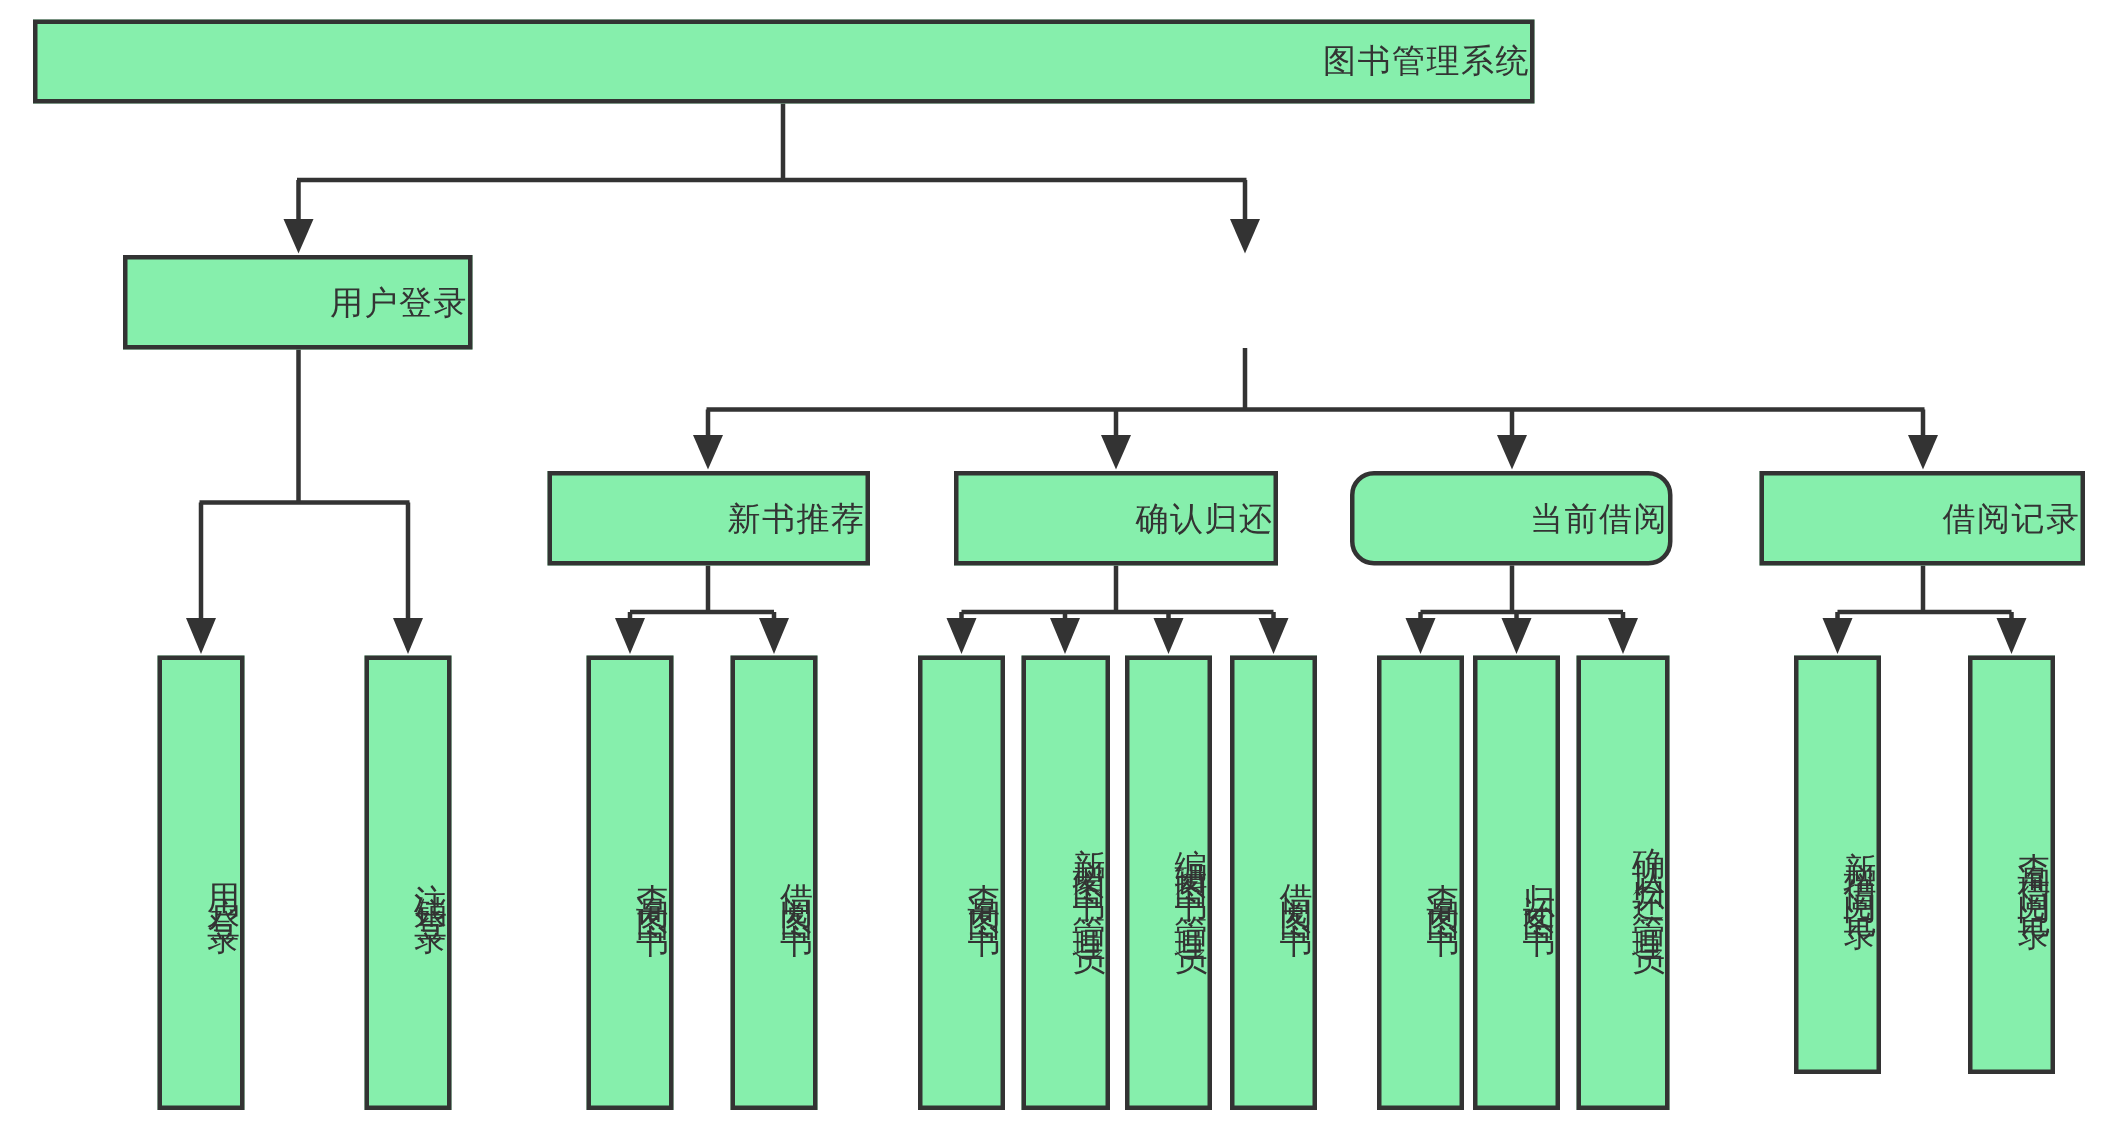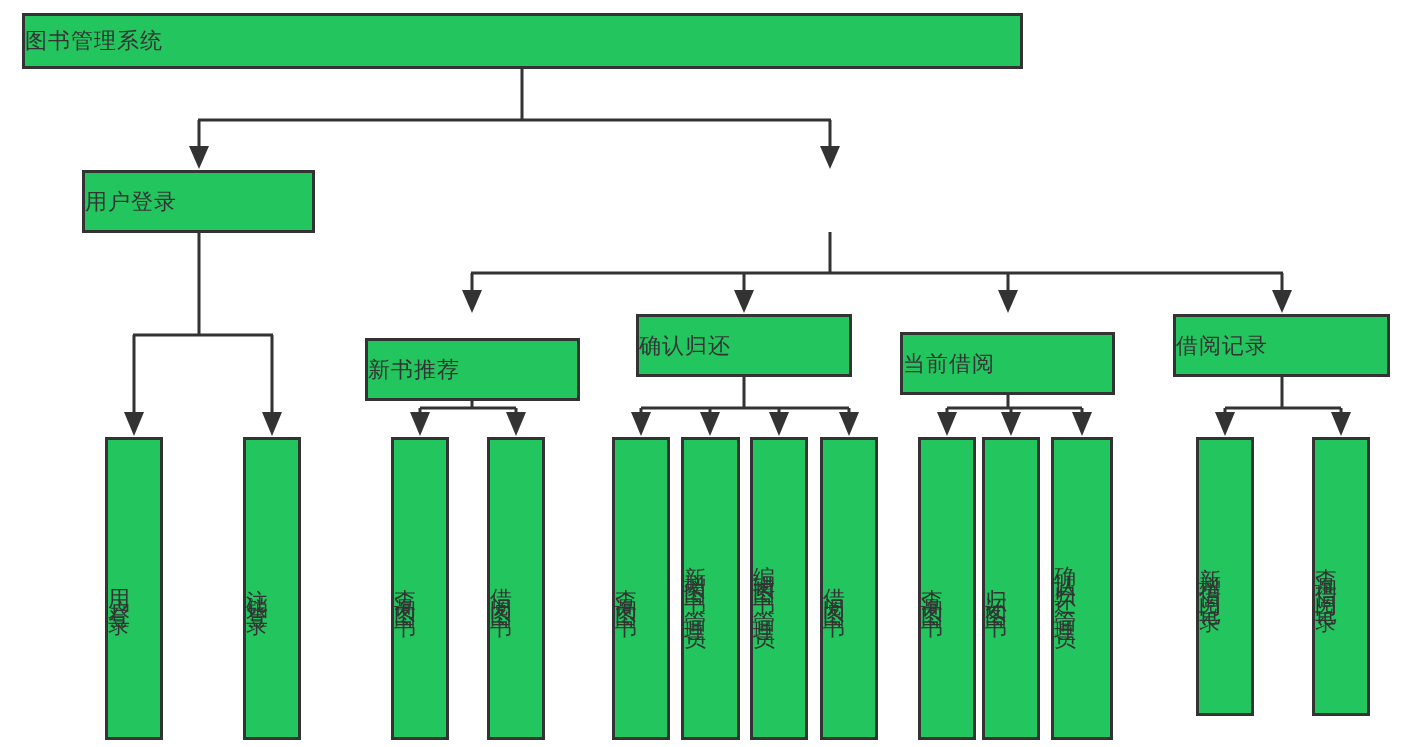--- a/index.html
+++ b/index.html
@@ -11,24 +11,24 @@
     color:#333333;
     overflow:hidden;
   }
   .wires{position:absolute;left:0;top:0;width:1405px;height:747px;}
   .wires path{stroke:#333333;stroke-width:3;fill:none;}
   .wires polygon{fill:#333333;stroke:none;}
   .box{
     position:absolute;
     box-sizing:border-box;
     border:3px solid #333333;
-    background:#22c55e;
+    background:#86efac;
     display:flex;
     align-items:center;
-    justify-content:flex-start;
+    justify-content:flex-end;
     text-align:center;
   }
   .h-label{
     font-size:22px;
     letter-spacing:1px;
     white-space:nowrap;
   }
   .v-label{
     writing-mode:vertical-rl;
     text-orientation:mixed;
@@ -103,27 +103,27 @@
   </svg>
 
   <div class="box" style="left:22px;top:13px;width:1001px;height:56px;">
     <span class="h-label">图书管理系统</span>
   </div>
 
   <div class="box" style="left:82px;top:170px;width:233px;height:63px;">
     <span class="h-label">用户登录</span>
   </div>
 
-  <div class="box" style="left:365px;top:314px;width:215px;height:63px;margin-top:24px;">
+  <div class="box" style="left:365px;top:314px;width:215px;height:63px;">
     <span class="h-label">新书推荐</span>
   </div>
   <div class="box" style="left:636px;top:314px;width:216px;height:63px;">
     <span class="h-label">确认归还</span>
   </div>
-  <div class="box" style="left:900px;top:332px;width:215px;height:63px;">
+  <div class="box" style="left:900px;top:314px;width:215px;height:63px;border-radius:16px;">
     <span class="h-label">当前借阅</span>
   </div>
   <div class="box" style="left:1173px;top:314px;width:217px;height:63px;">
     <span class="h-label">借阅记录</span>
   </div>
 
   <div class="box" style="left:105px;top:437px;width:58px;height:303px;">
     <span class="v-label">用户登录</span>
   </div>
   <div class="box" style="left:243px;top:437px;width:58px;height:303px;">

